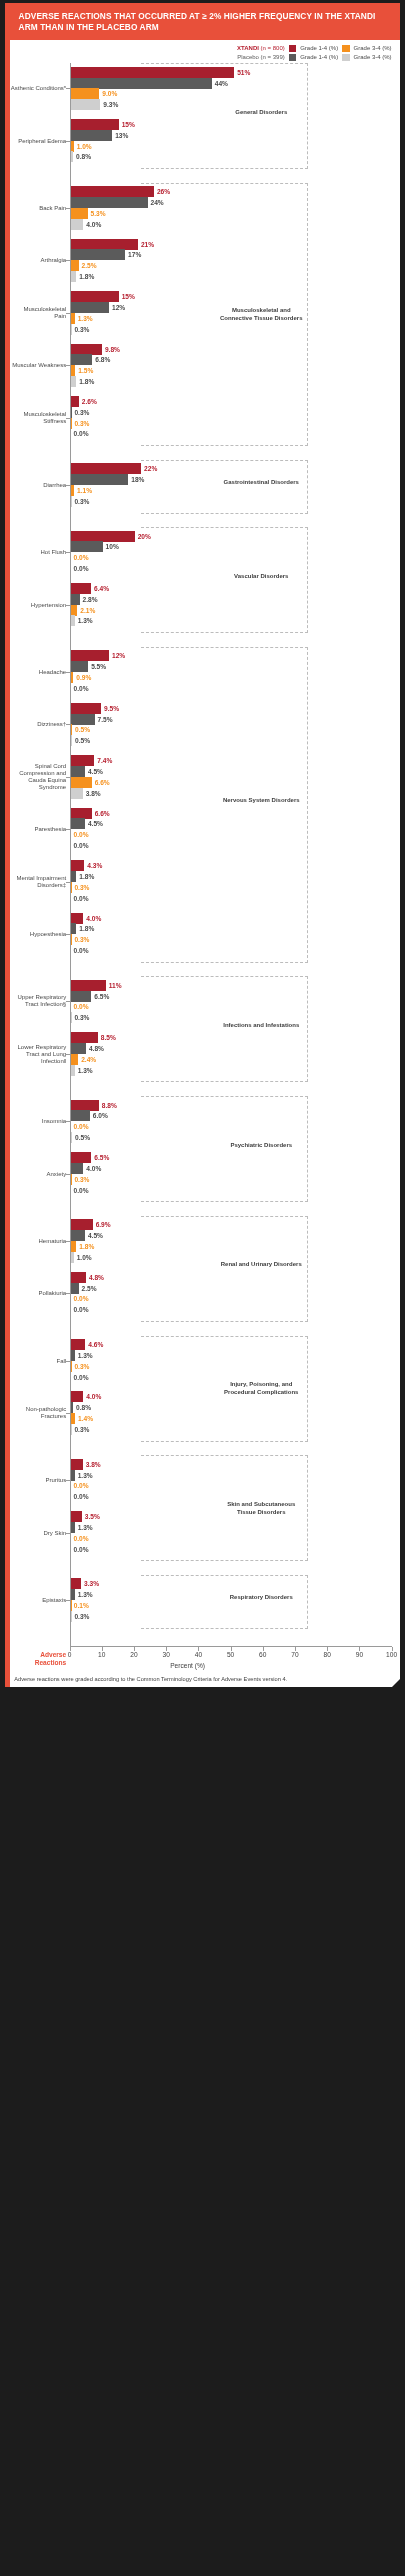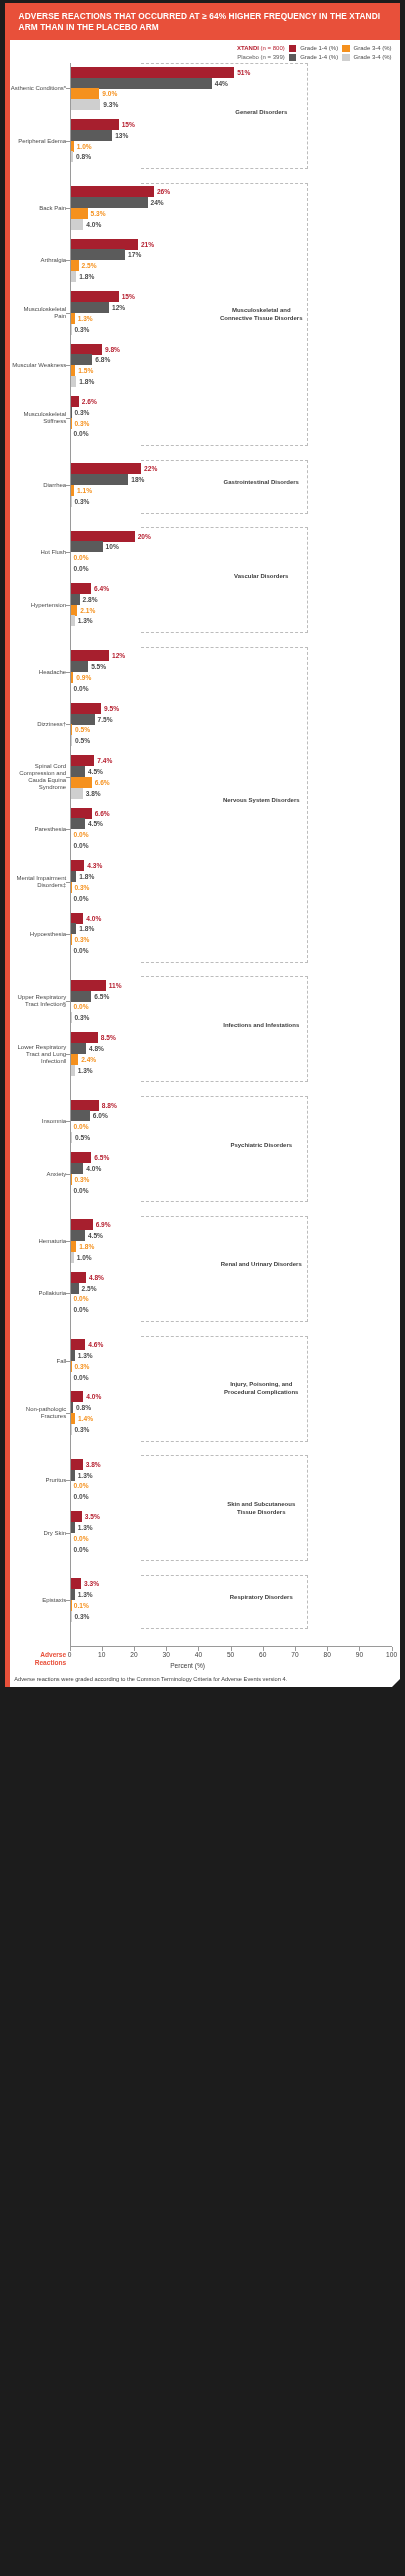--- a/index.html
+++ b/index.html
@@ -68,21 +68,21 @@
 
   .corner { position:absolute; right:0; bottom:0; width:0; height:0; border-left:8px solid transparent; border-bottom:8px solid #1c1c1c; }
 </style>
 </head>
 <body>
 
 <div id="page">
   <div class="card">
 
     <div class="header">
-      <h1>ADVERSE REACTIONS THAT OCCURRED AT ≥ 64% HIGHER FREQUENCY IN THE XTANDI ARM THAN IN THE PLACEBO ARM</h1>
+      <h1>ADVERSE REACTIONS THAT OCCURRED AT ≥ 2% HIGHER FREQUENCY IN THE XTANDI ARM THAN IN THE PLACEBO ARM</h1>
     </div>
 
     <div class="legend">
       <div class="legend-row">
         <span class="legend-arm xtandi"><b>XTANDI</b><span> (n = 800)</span></span>
         <span class="sw g14x"></span>
         <span class="legend-lab">Grade 1-4 (%)</span>
         <span class="sw g34x"></span>
         <span class="legend-lab o">Grade 3-4 (%)</span>
       </div>

